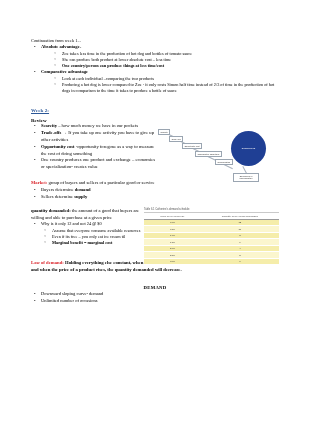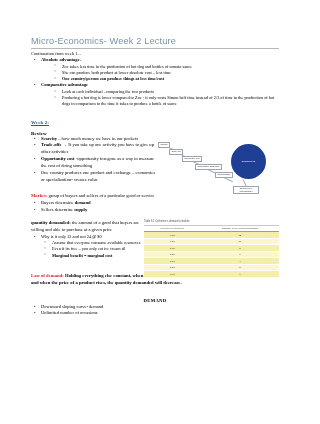--- a/index.html
+++ b/index.html
@@ -241,21 +241,20 @@
   }
   .demand-list { margin-top: 1px; }
   .demand-list ul.lvl1 > li { font-size: 4.5px; }
 </style>
 </head>
 <body>
 
 <div class="page">
   <div class="content">
 
-    <div class="doc-title">Micro-Economics- Week 2 Lecture</div>
     <div class="lead-line">Continuation from week 1...</div>
 
     <div class="block-continuation">
       <ul class="lvl1">
         <li>
           <span class="bullet">•</span>
           <span class="b">Absolute advantage-</span>
           <ul class="lvl2">
             <li>
               <span class="bullet">○</span>

